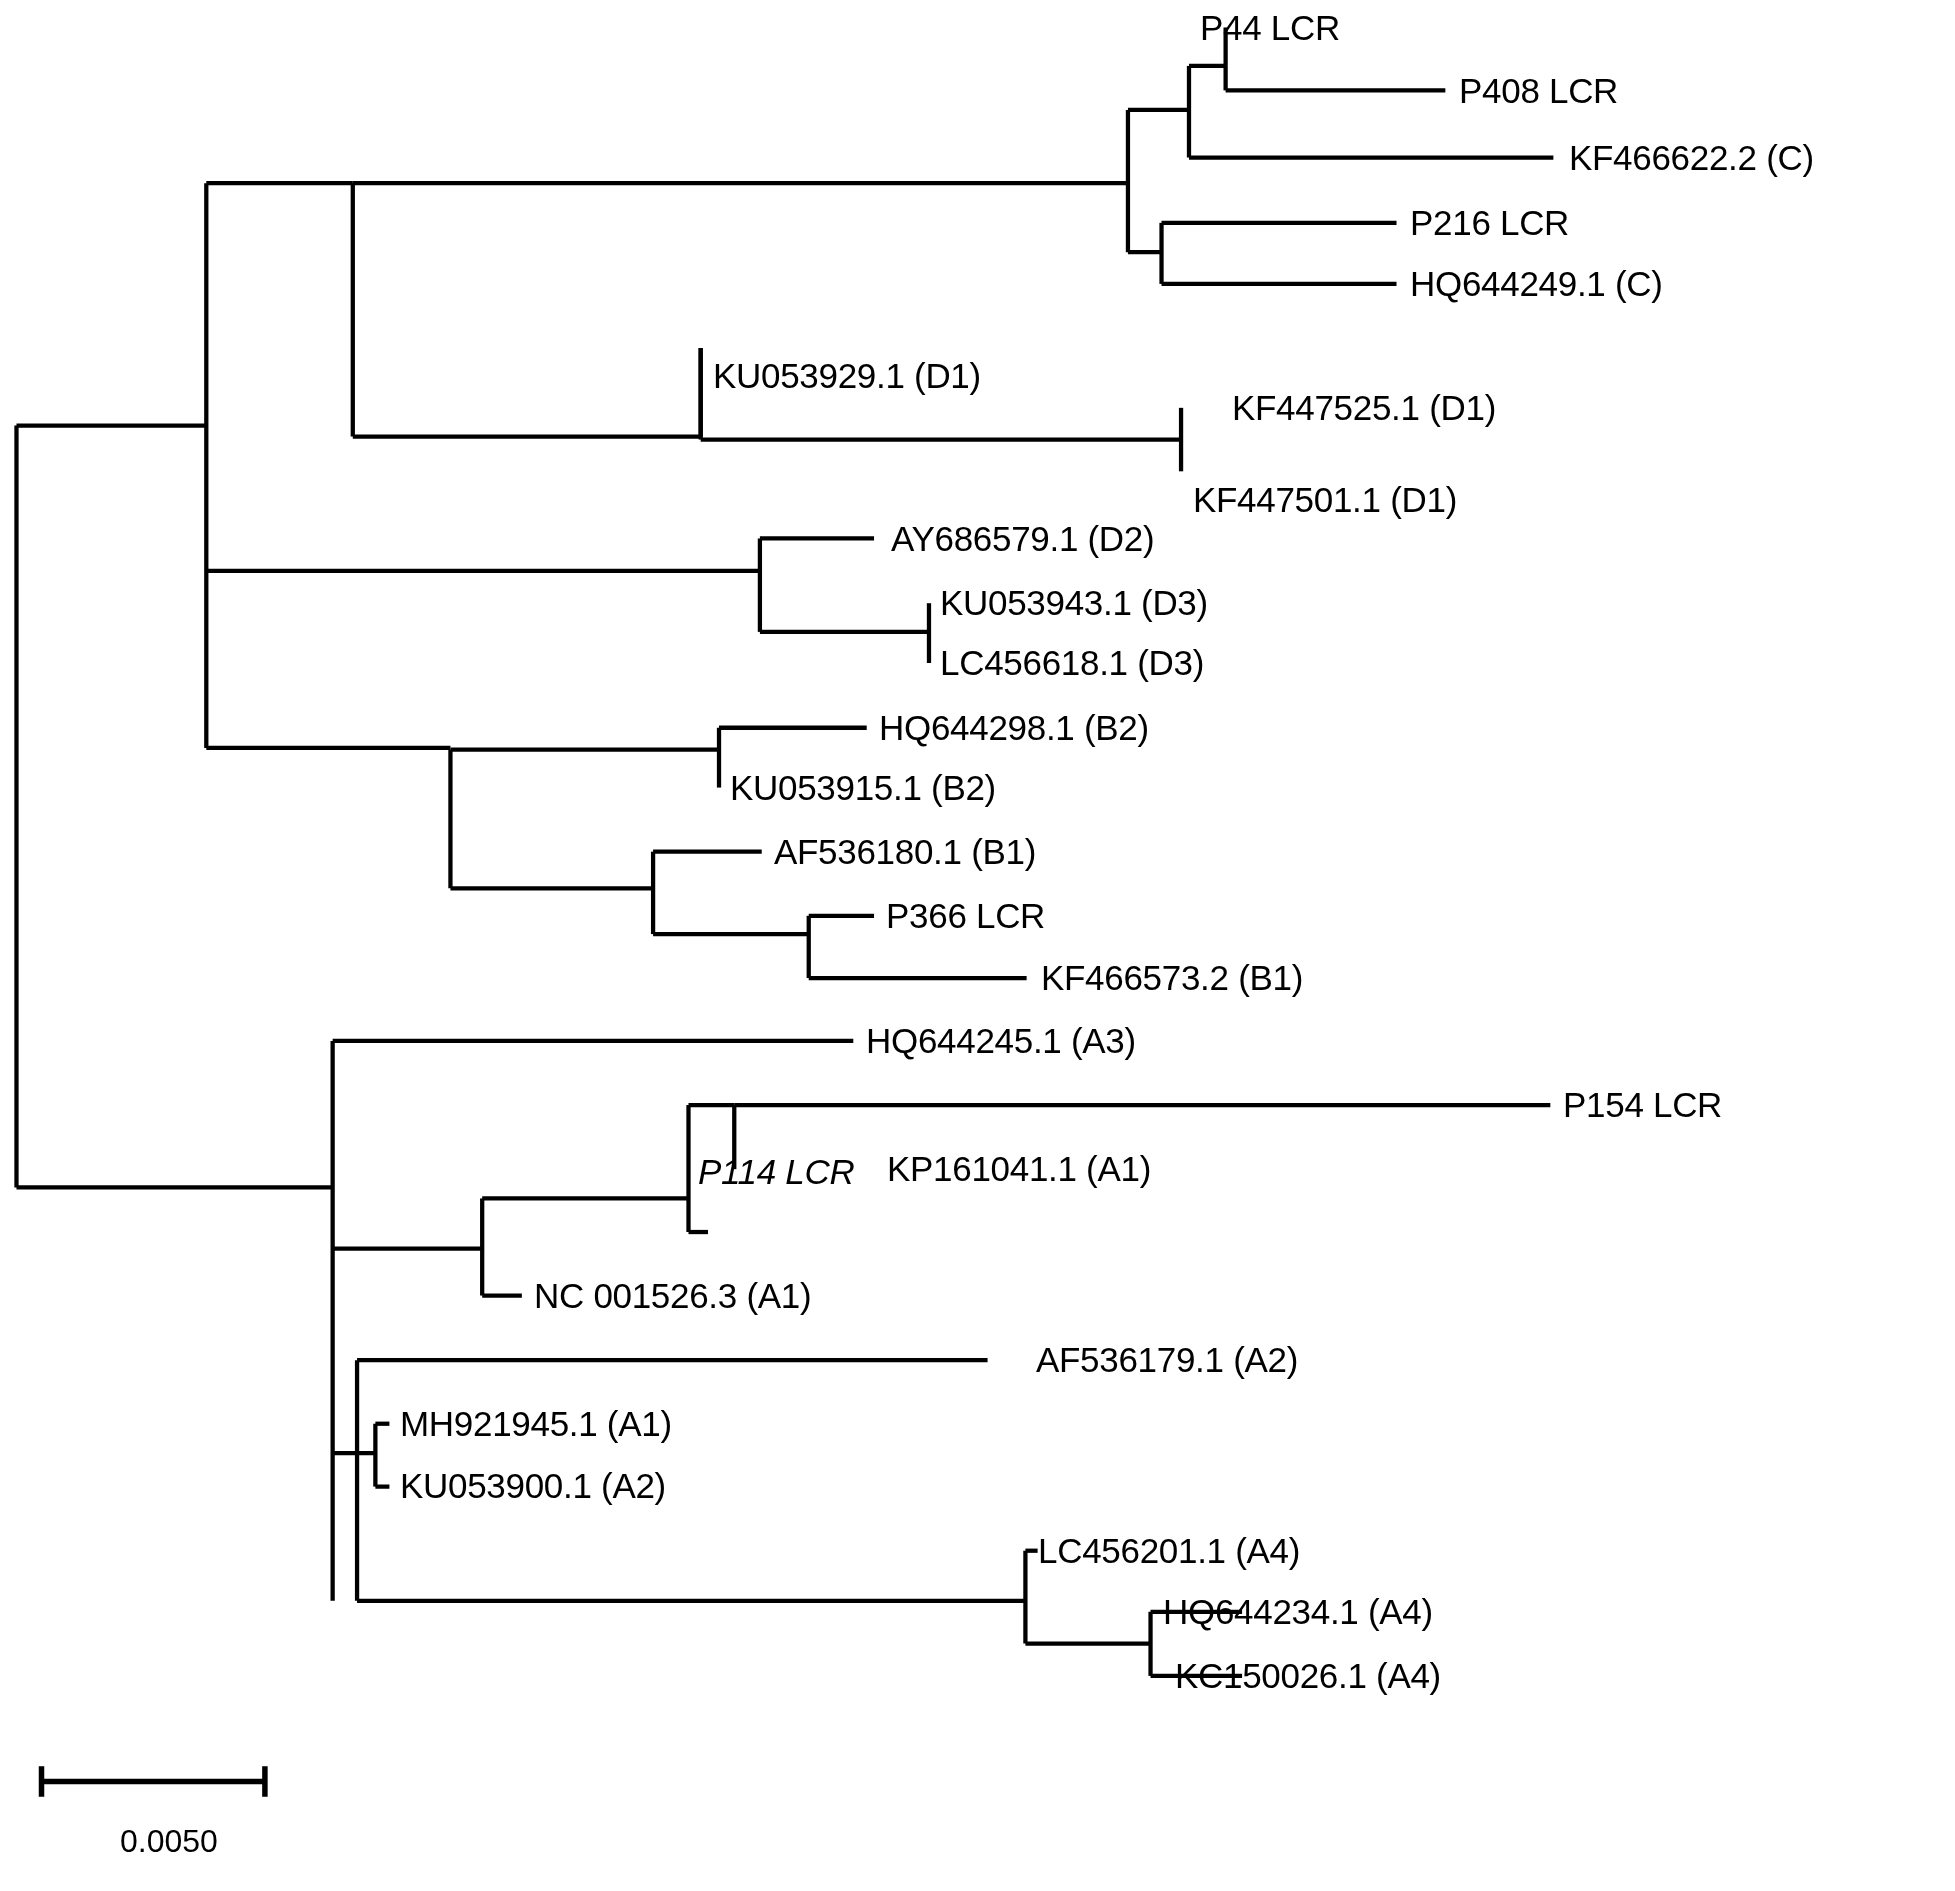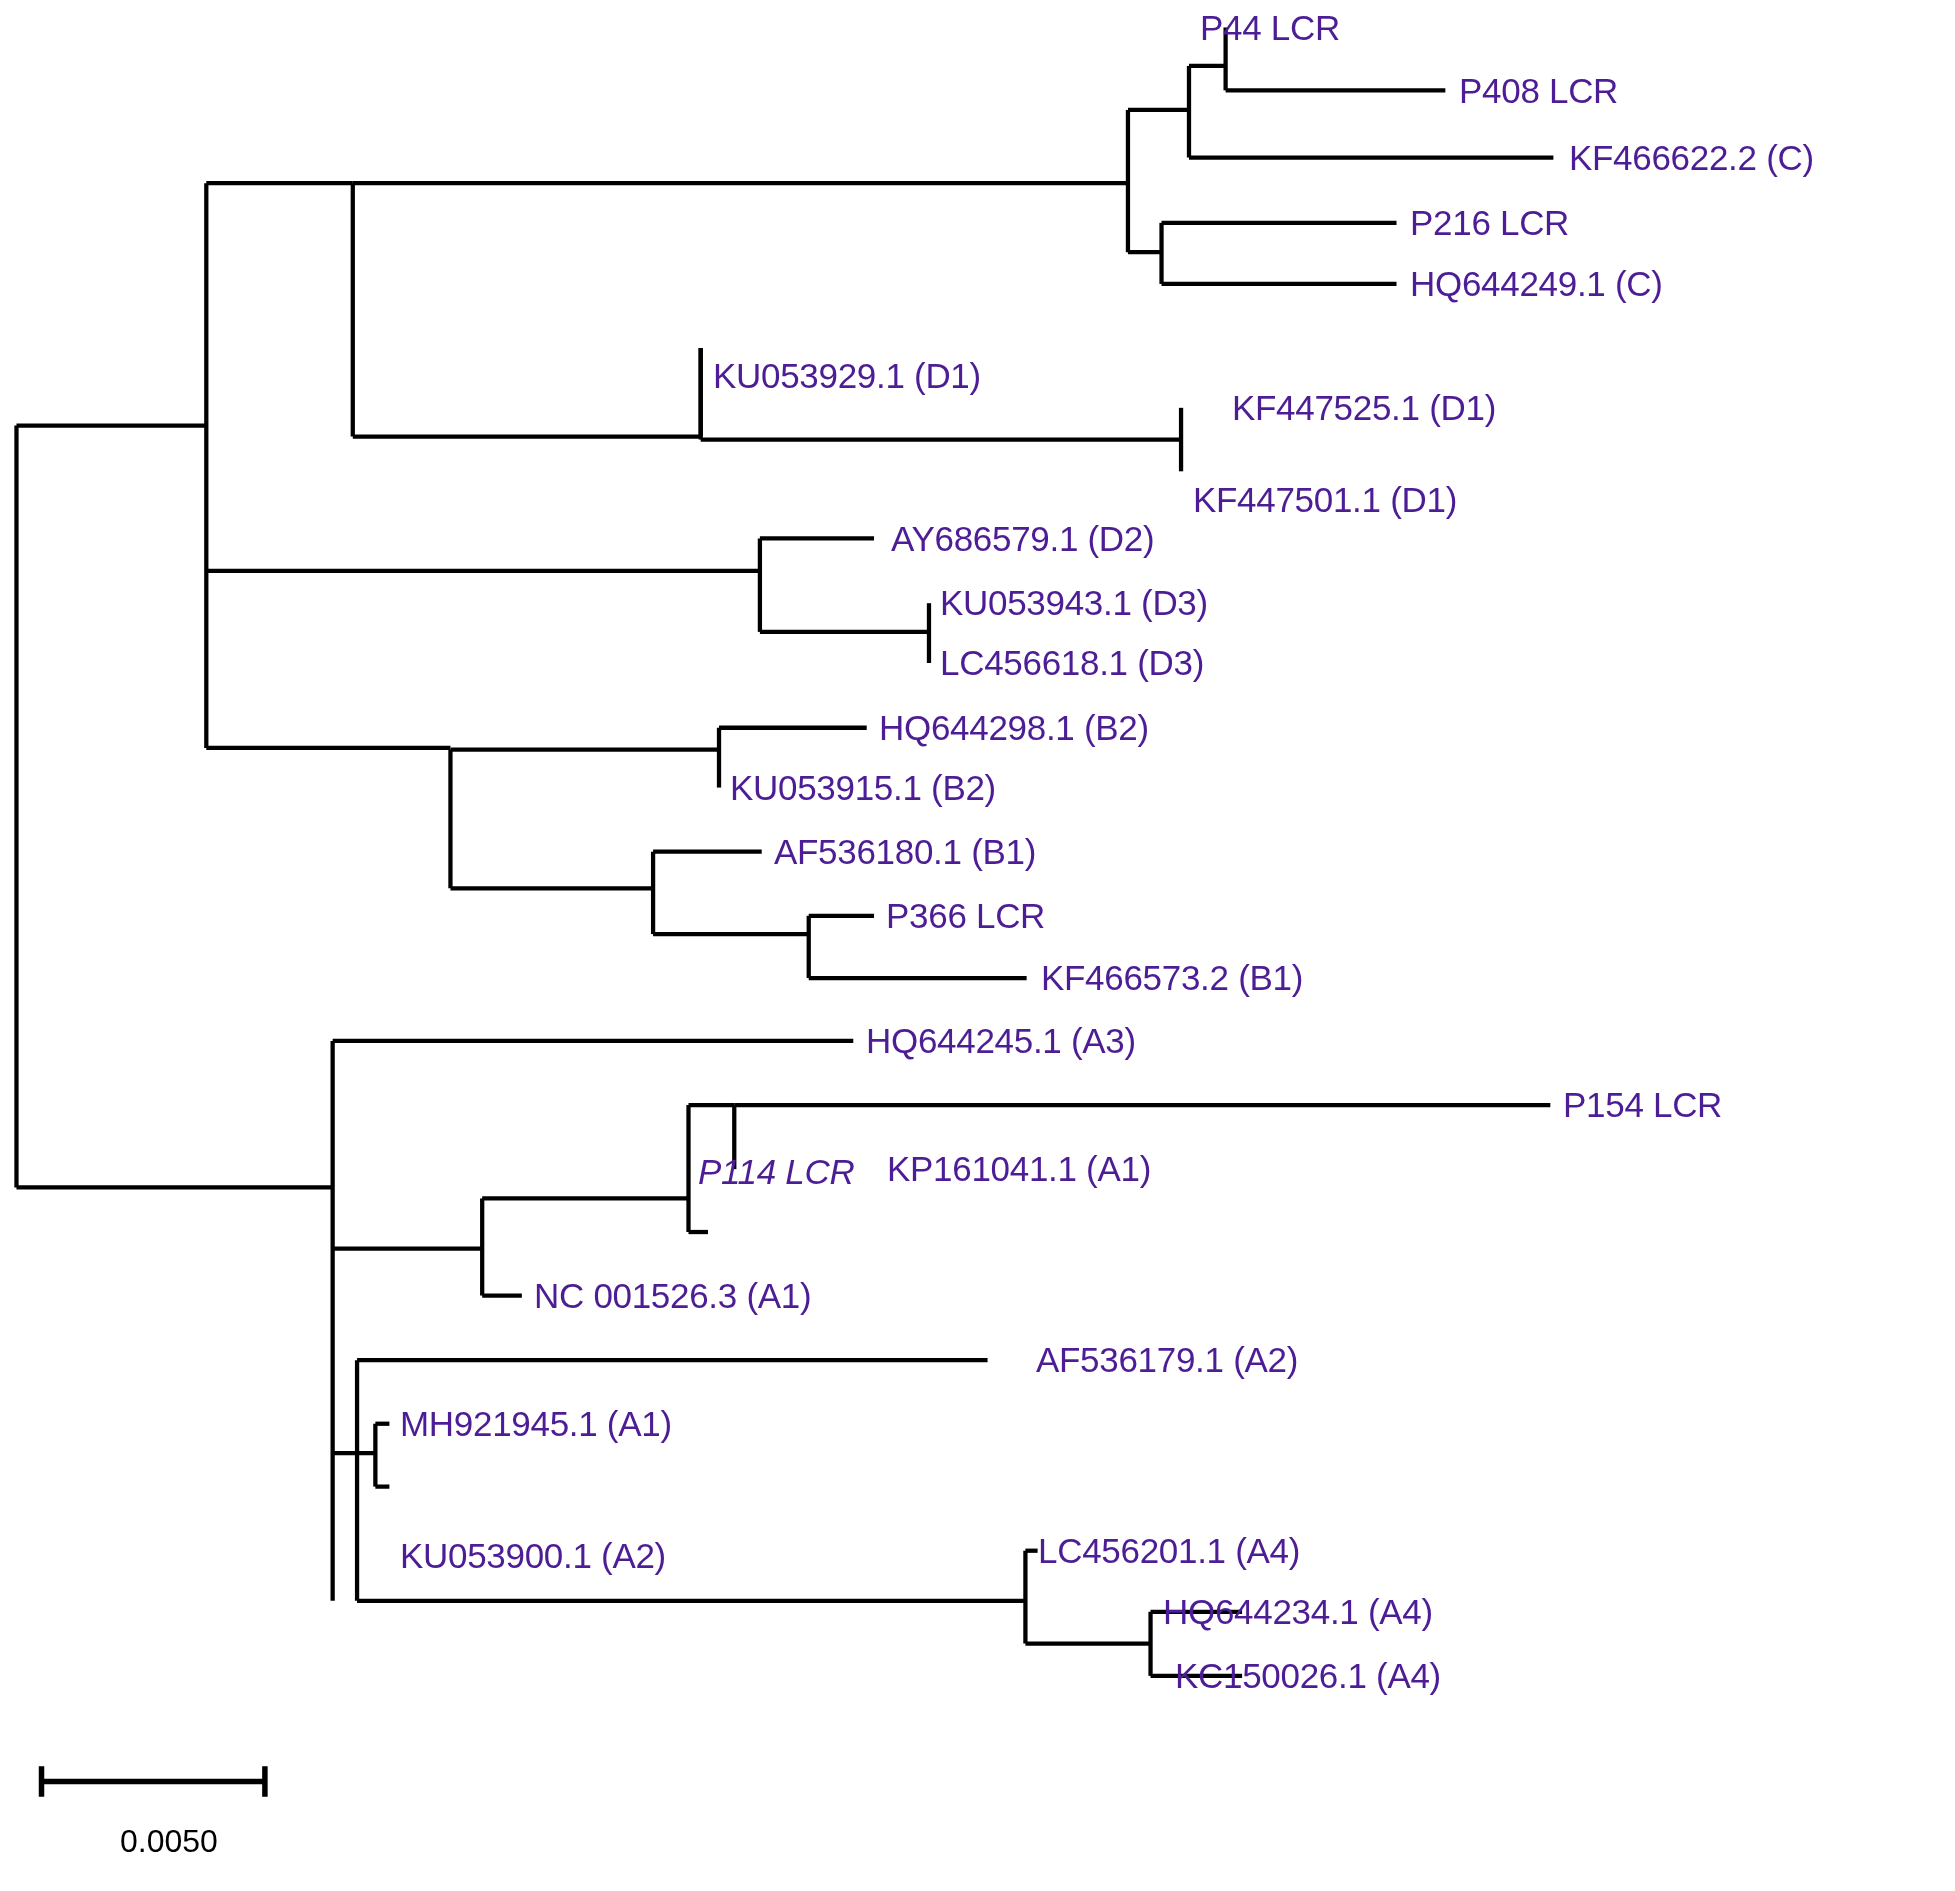--- a/index.html
+++ b/index.html
@@ -18,21 +18,21 @@
   #tree-svg {
     position: absolute;
     left: 0;
     top: 0;
     width: 1955px;
     height: 1892px;
   }
   .tip-label {
     position: absolute;
     white-space: nowrap;
-    color: #4c1d95;
+    color: #000000;
     font-family: "Liberation Sans", sans-serif;
     font-size: 35px;
     line-height: 35px;
     letter-spacing: -0.3px;
   }
   .scale-label {
     position: absolute;
     white-space: nowrap;
     color: #000000;
     font-family: "Liberation Sans", sans-serif;
@@ -135,21 +135,21 @@
       <div class="tip-label" style="left: 774px; top: 834px;">AF536180.1 (B1)</div>
       <div class="tip-label" style="left: 886px; top: 898px;">P366 LCR</div>
       <div class="tip-label" style="left: 1041px; top: 960px;">KF466573.2 (B1)</div>
       <div class="tip-label" style="left: 866px; top: 1023px;">HQ644245.1 (A3)</div>
       <div class="tip-label" style="left: 1563px; top: 1087px;">P154 LCR</div>
       <div class="tip-label" style="left: 866px; top: 1151px; margin-left: 21px;">KP161041.1 (A1)</div>
       <div class="tip-label" style="left: 698px; top: 1154px; font-style: italic;">P114 LCR</div>
       <div class="tip-label" style="left: 534px; top: 1278px;">NC 001526.3 (A1)</div>
       <div class="tip-label" style="left: 1004px; top: 1342px; margin-left: 32px;">AF536179.1 (A2)</div>
       <div class="tip-label" style="left: 400px; top: 1406px;">MH921945.1 (A1)</div>
-      <div class="tip-label" style="left: 400px; top: 1538px;">KU053900.1 (A2)</div>
+      <div class="tip-label" style="left: 400px; top: 1468px;">KU053900.1 (A2)</div>
       <div class="tip-label" style="left: 1038px; top: 1533px;">LC456201.1 (A4)</div>
       <div class="tip-label" style="left: 1163px; top: 1594px;">HQ644234.1 (A4)</div>
       <div class="tip-label" style="left: 1175px; top: 1658px;">KC150026.1 (A4)</div>
     </div>
 
   <div class="scale-label" id="scale-label" style="left:120px; top:1825px;">0.0050</div>
 
 </div>
 
 

